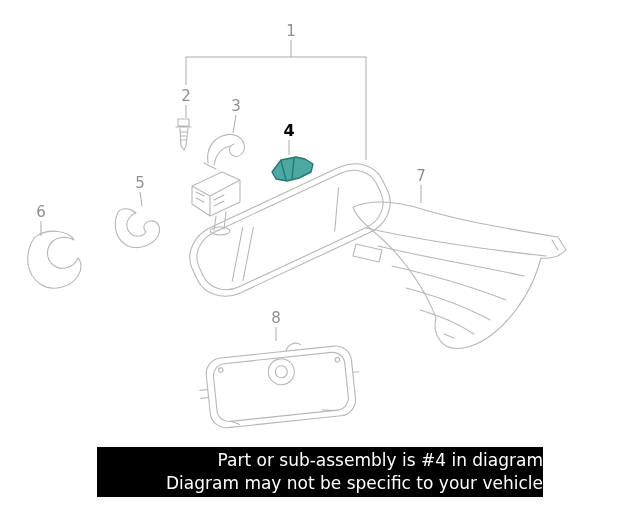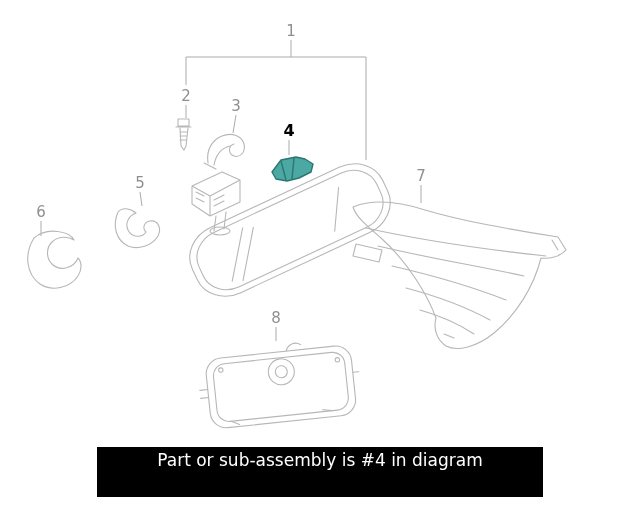--- a/index.html
+++ b/index.html
@@ -23,21 +23,21 @@
   }
   .leader{stroke:#ababab;stroke-width:1;fill:none;}
   .part{stroke:#b7b7b7;stroke-width:1.1;fill:none;stroke-linecap:round;stroke-linejoin:round;}
   .hl-part{stroke:#2a7672;stroke-width:1.4;stroke-linejoin:round;}
   #banner{
     position:absolute;
     left:97px;top:447px;
     width:446px;height:50px;
     background:#000000;
     color:#ffffff;
-    text-align:center;
+    text-align:right;
     font-size:17px;
     line-height:23px;
     padding-top:2px;
     box-sizing:border-box;
   }
 </style>
 </head>
 <body>
 
 <div id="stage">
@@ -119,15 +119,16 @@
       <circle class="part" cx="283" cy="372" r="13"></circle>
       <circle class="part" cx="283" cy="372" r="6"></circle>
       <path class="part" d="M290,352 C292,345 300,343 305,347 M200,382 h8 M200,390 h8 M354,380 h6 M228,416 l8,4 M320,414 l10,2"></path>
       <circle class="part" cx="223" cy="364" r="2.2"></circle>
       <circle class="part" cx="340" cy="366" r="2.2"></circle>
     </g>
   </svg>
 
   <div id="banner">
     <div>Part or sub-assembly is #4 in diagram</div>
+    <div>Diagram may not be specific to your vehicle</div>
   </div>
 
 </div>
 
 </body></html>

